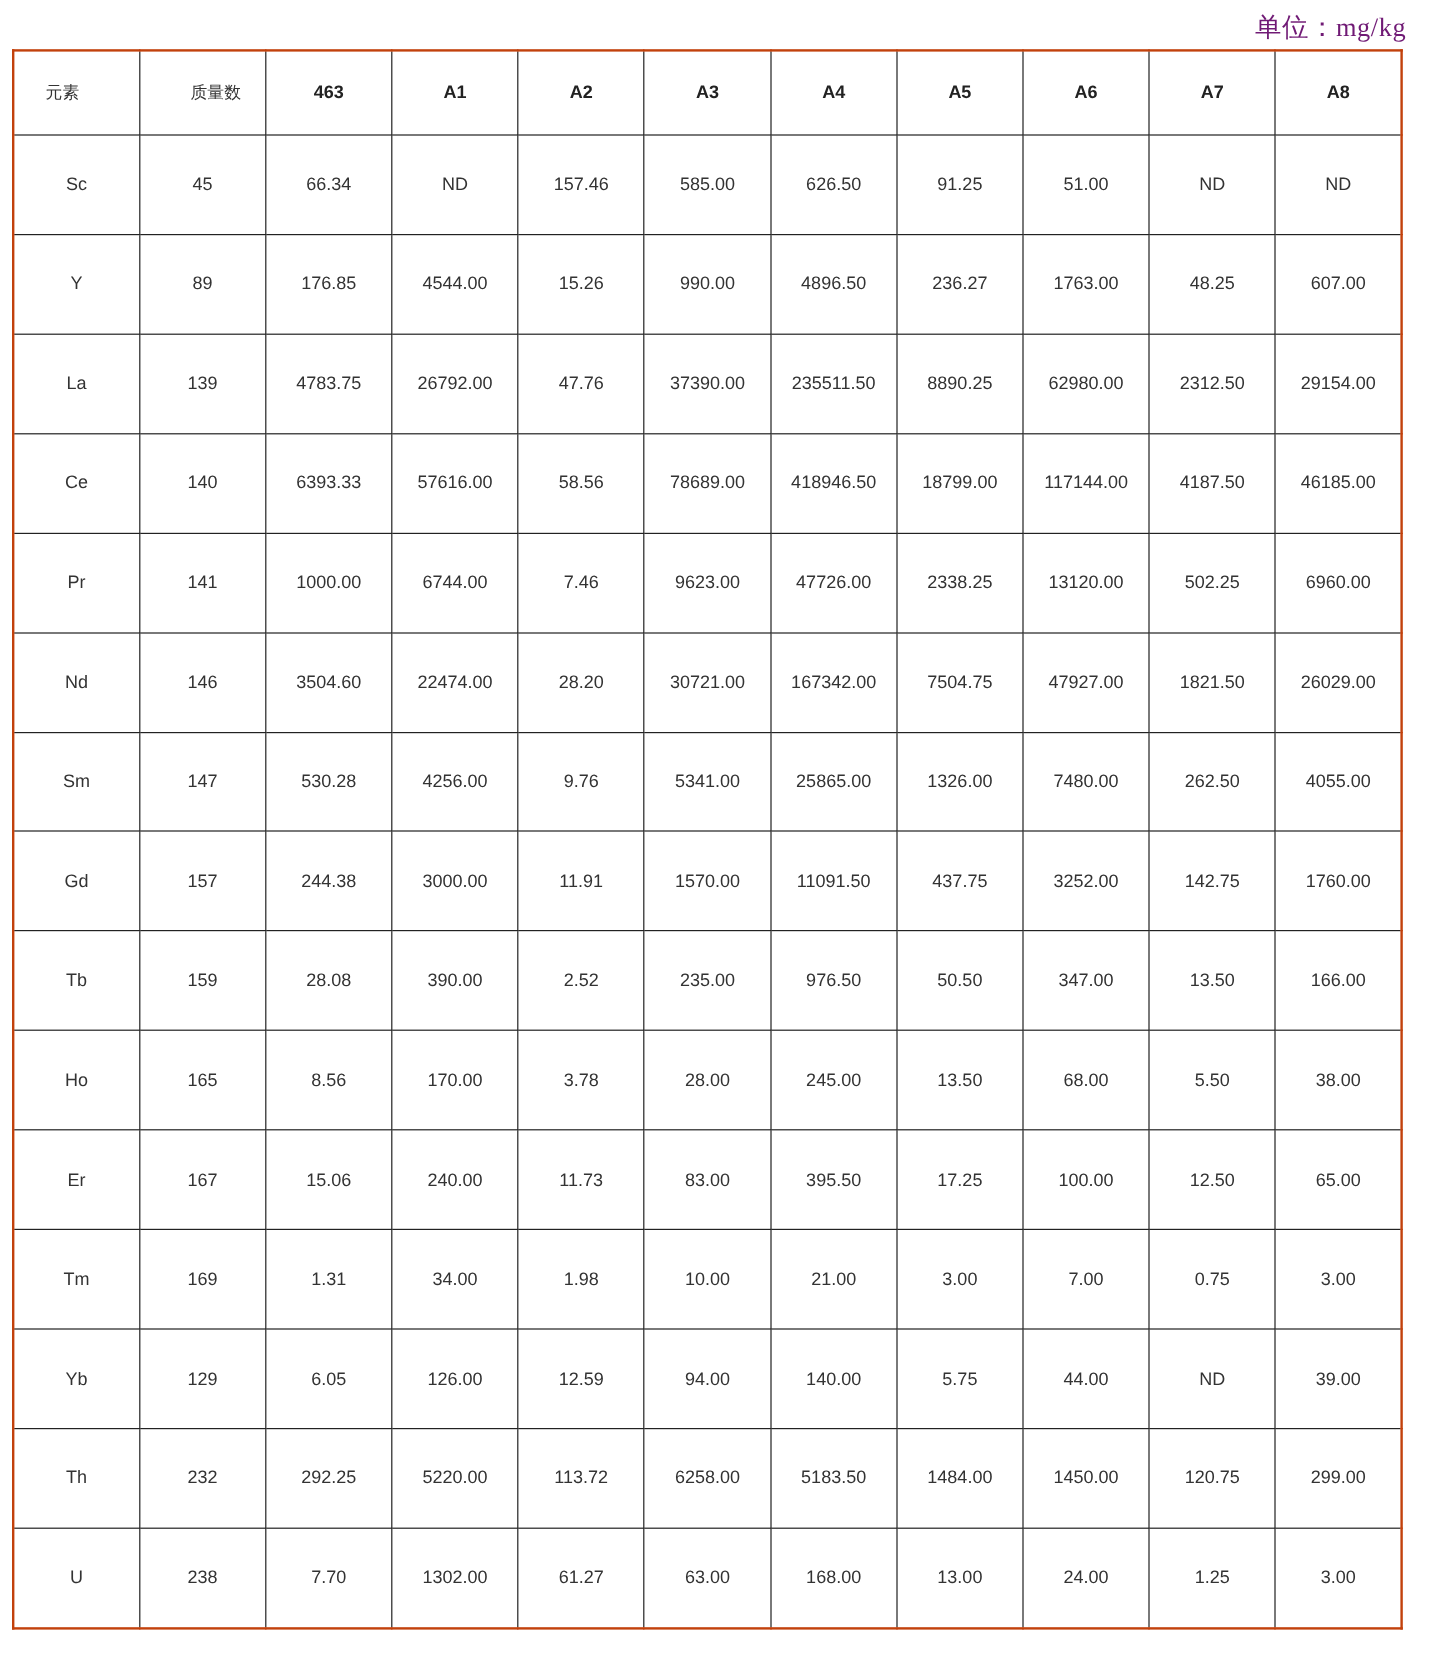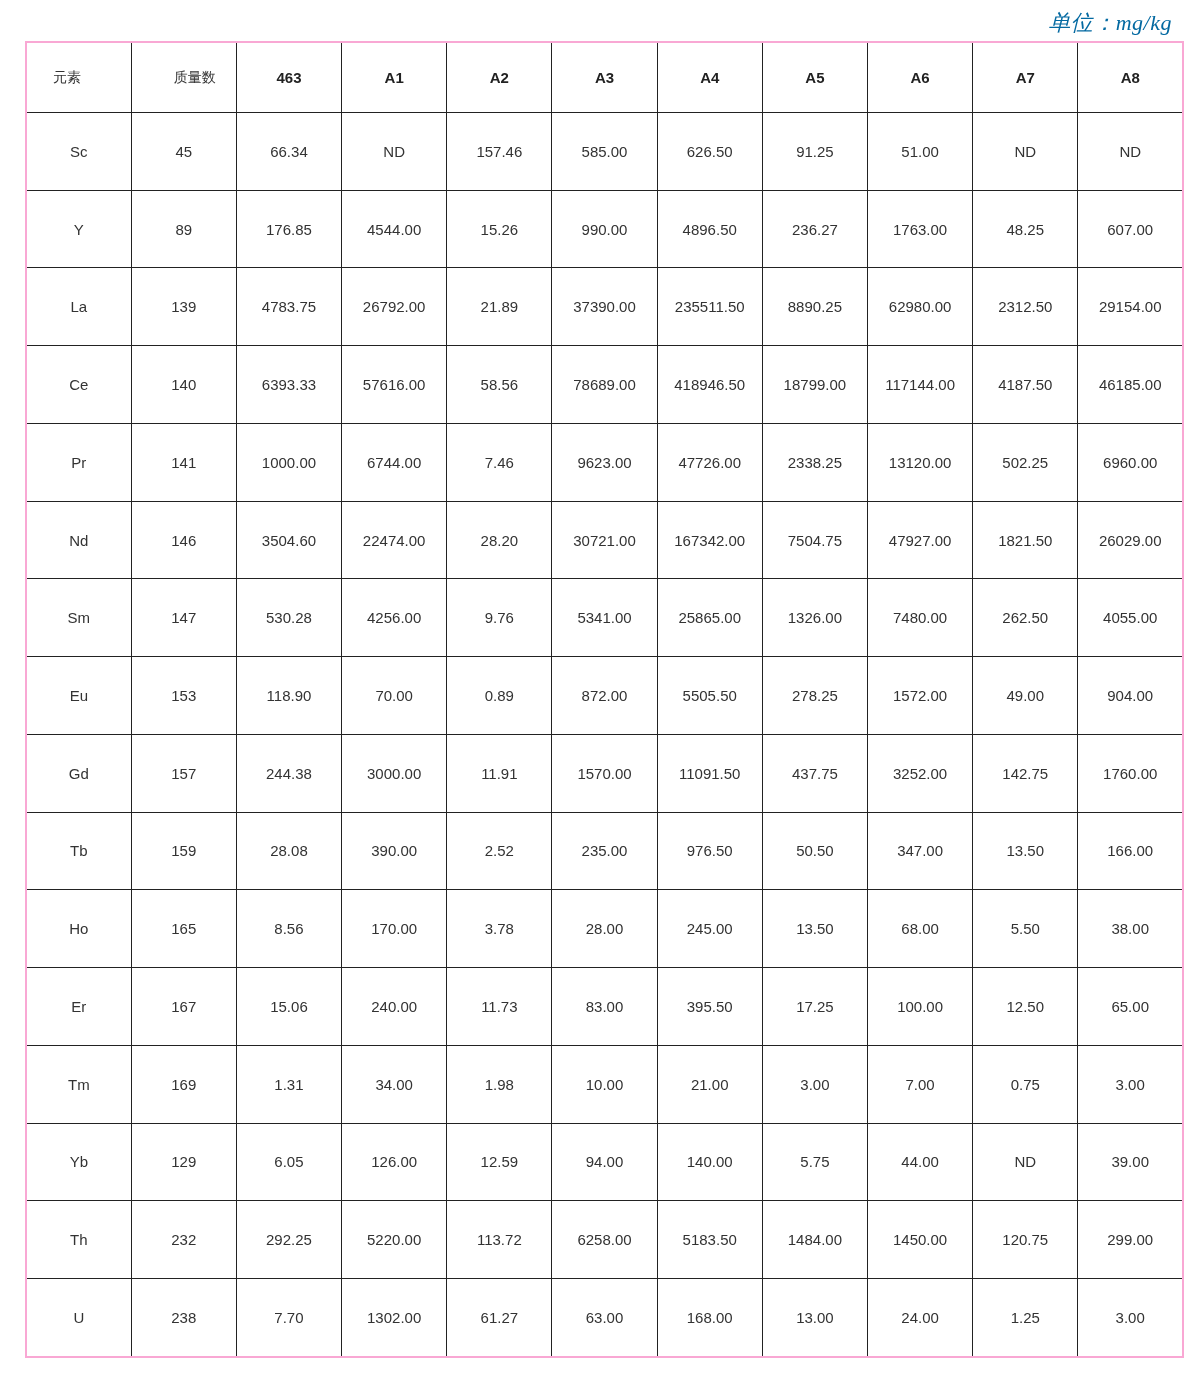--- a/index.html
+++ b/index.html
@@ -13,34 +13,33 @@
       position: relative;
       overflow: hidden;
       font-family: "Liberation Sans", "DejaVu Sans", sans-serif;
       color: #222222;
     }
     .unit-label {
       position: absolute;
       top: 8px;
       right: 28px;
       font-family: "Liberation Serif", "DejaVu Serif", serif;
-      font-style: italic;
       font-size: 22px;
-      color: #0369a1;
+      color: #701a75;
       letter-spacing: 0.5px;
     }
     table.data-table {
       position: absolute;
-      left: 25px;
+      left: 10px;
       top: 41px;
       width: 1157px;
       height: 1317px;
       border-collapse: collapse;
       table-layout: fixed;
-      border: 2px solid #f9a8d4;
+      border: 2px solid #c2410c;
     }
     table.data-table col { width: 105.2px; }
     table.data-table th,
     table.data-table td {
       border: 1.6px solid #222222;
       text-align: center;
       vertical-align: middle;
       padding: 0;
       font-size: 15px;
       color: #333333;
@@ -123,21 +122,21 @@
         <td>236.27</td>
         <td>1763.00</td>
         <td>48.25</td>
         <td>607.00</td>
       </tr>
       <tr>
         <td>La</td>
         <td>139</td>
         <td>4783.75</td>
         <td>26792.00</td>
-        <td>21.89</td>
+        <td>47.76</td>
         <td>37390.00</td>
         <td>235511.50</td>
         <td>8890.25</td>
         <td>62980.00</td>
         <td>2312.50</td>
         <td>29154.00</td>
       </tr>
       <tr>
         <td>Ce</td>
         <td>140</td>
@@ -184,33 +183,20 @@
         <td>4256.00</td>
         <td>9.76</td>
         <td>5341.00</td>
         <td>25865.00</td>
         <td>1326.00</td>
         <td>7480.00</td>
         <td>262.50</td>
         <td>4055.00</td>
       </tr>
       <tr>
-        <td>Eu</td>
-        <td>153</td>
-        <td>118.90</td>
-        <td>70.00</td>
-        <td>0.89</td>
-        <td>872.00</td>
-        <td>5505.50</td>
-        <td>278.25</td>
-        <td>1572.00</td>
-        <td>49.00</td>
-        <td>904.00</td>
-      </tr>
-      <tr>
         <td>Gd</td>
         <td>157</td>
         <td>244.38</td>
         <td>3000.00</td>
         <td>11.91</td>
         <td>1570.00</td>
         <td>11091.50</td>
         <td>437.75</td>
         <td>3252.00</td>
         <td>142.75</td>

